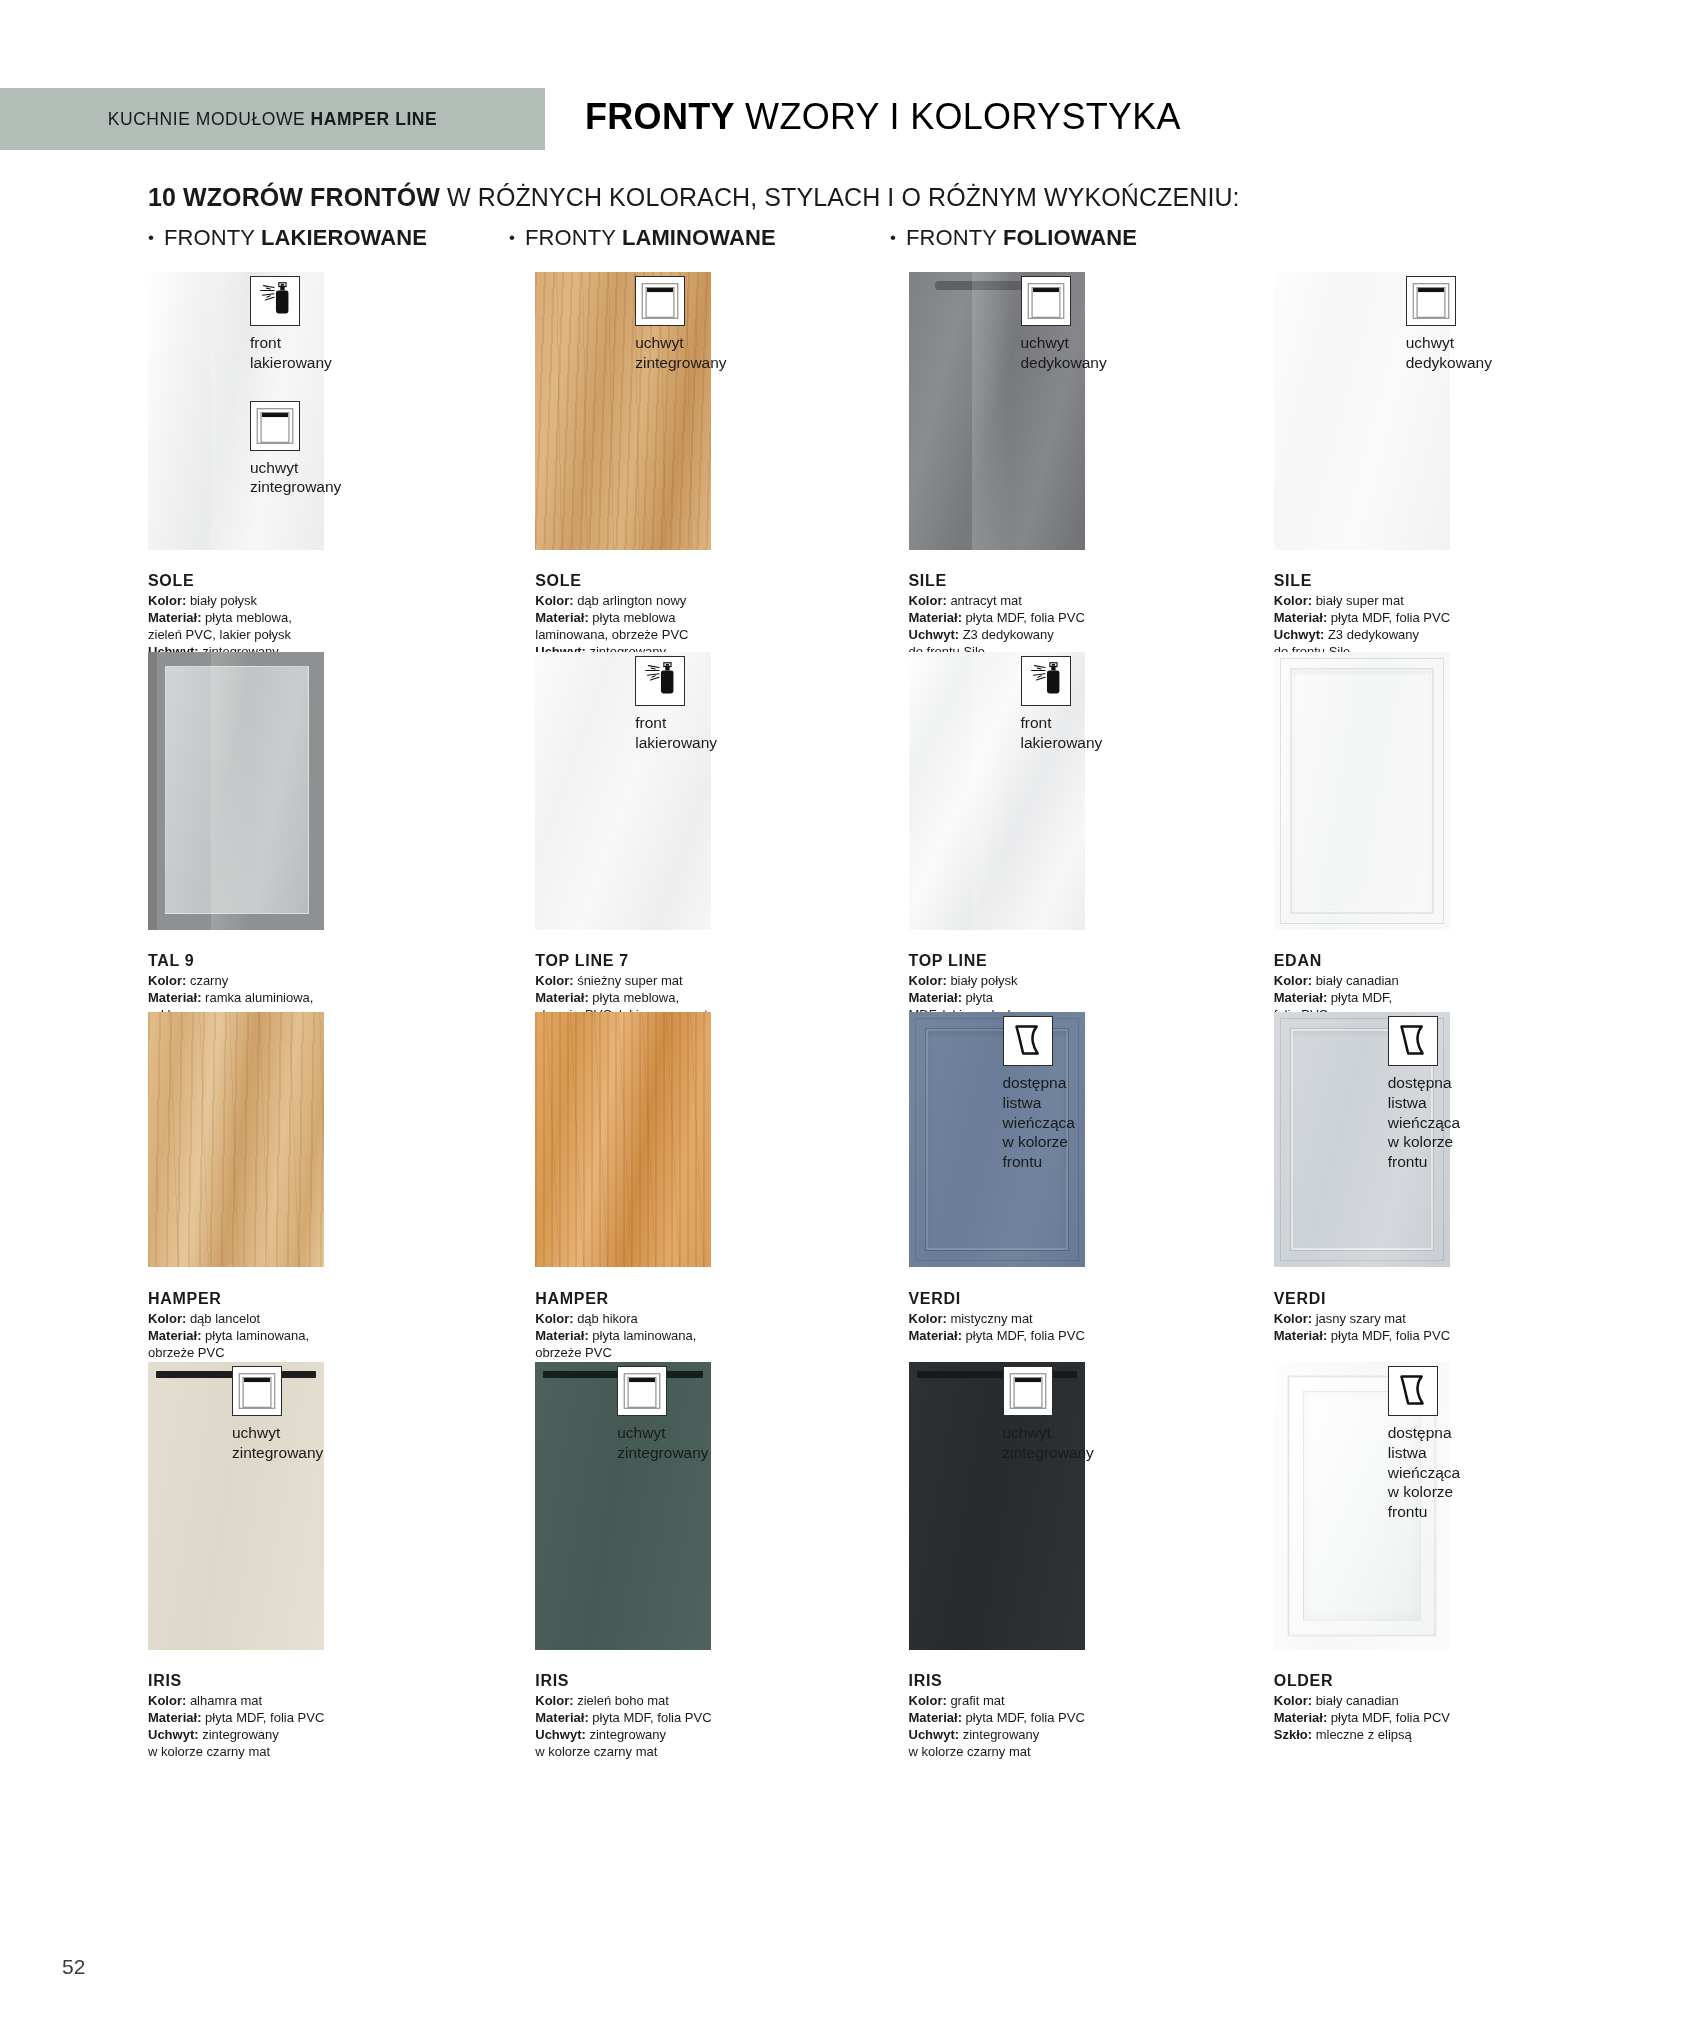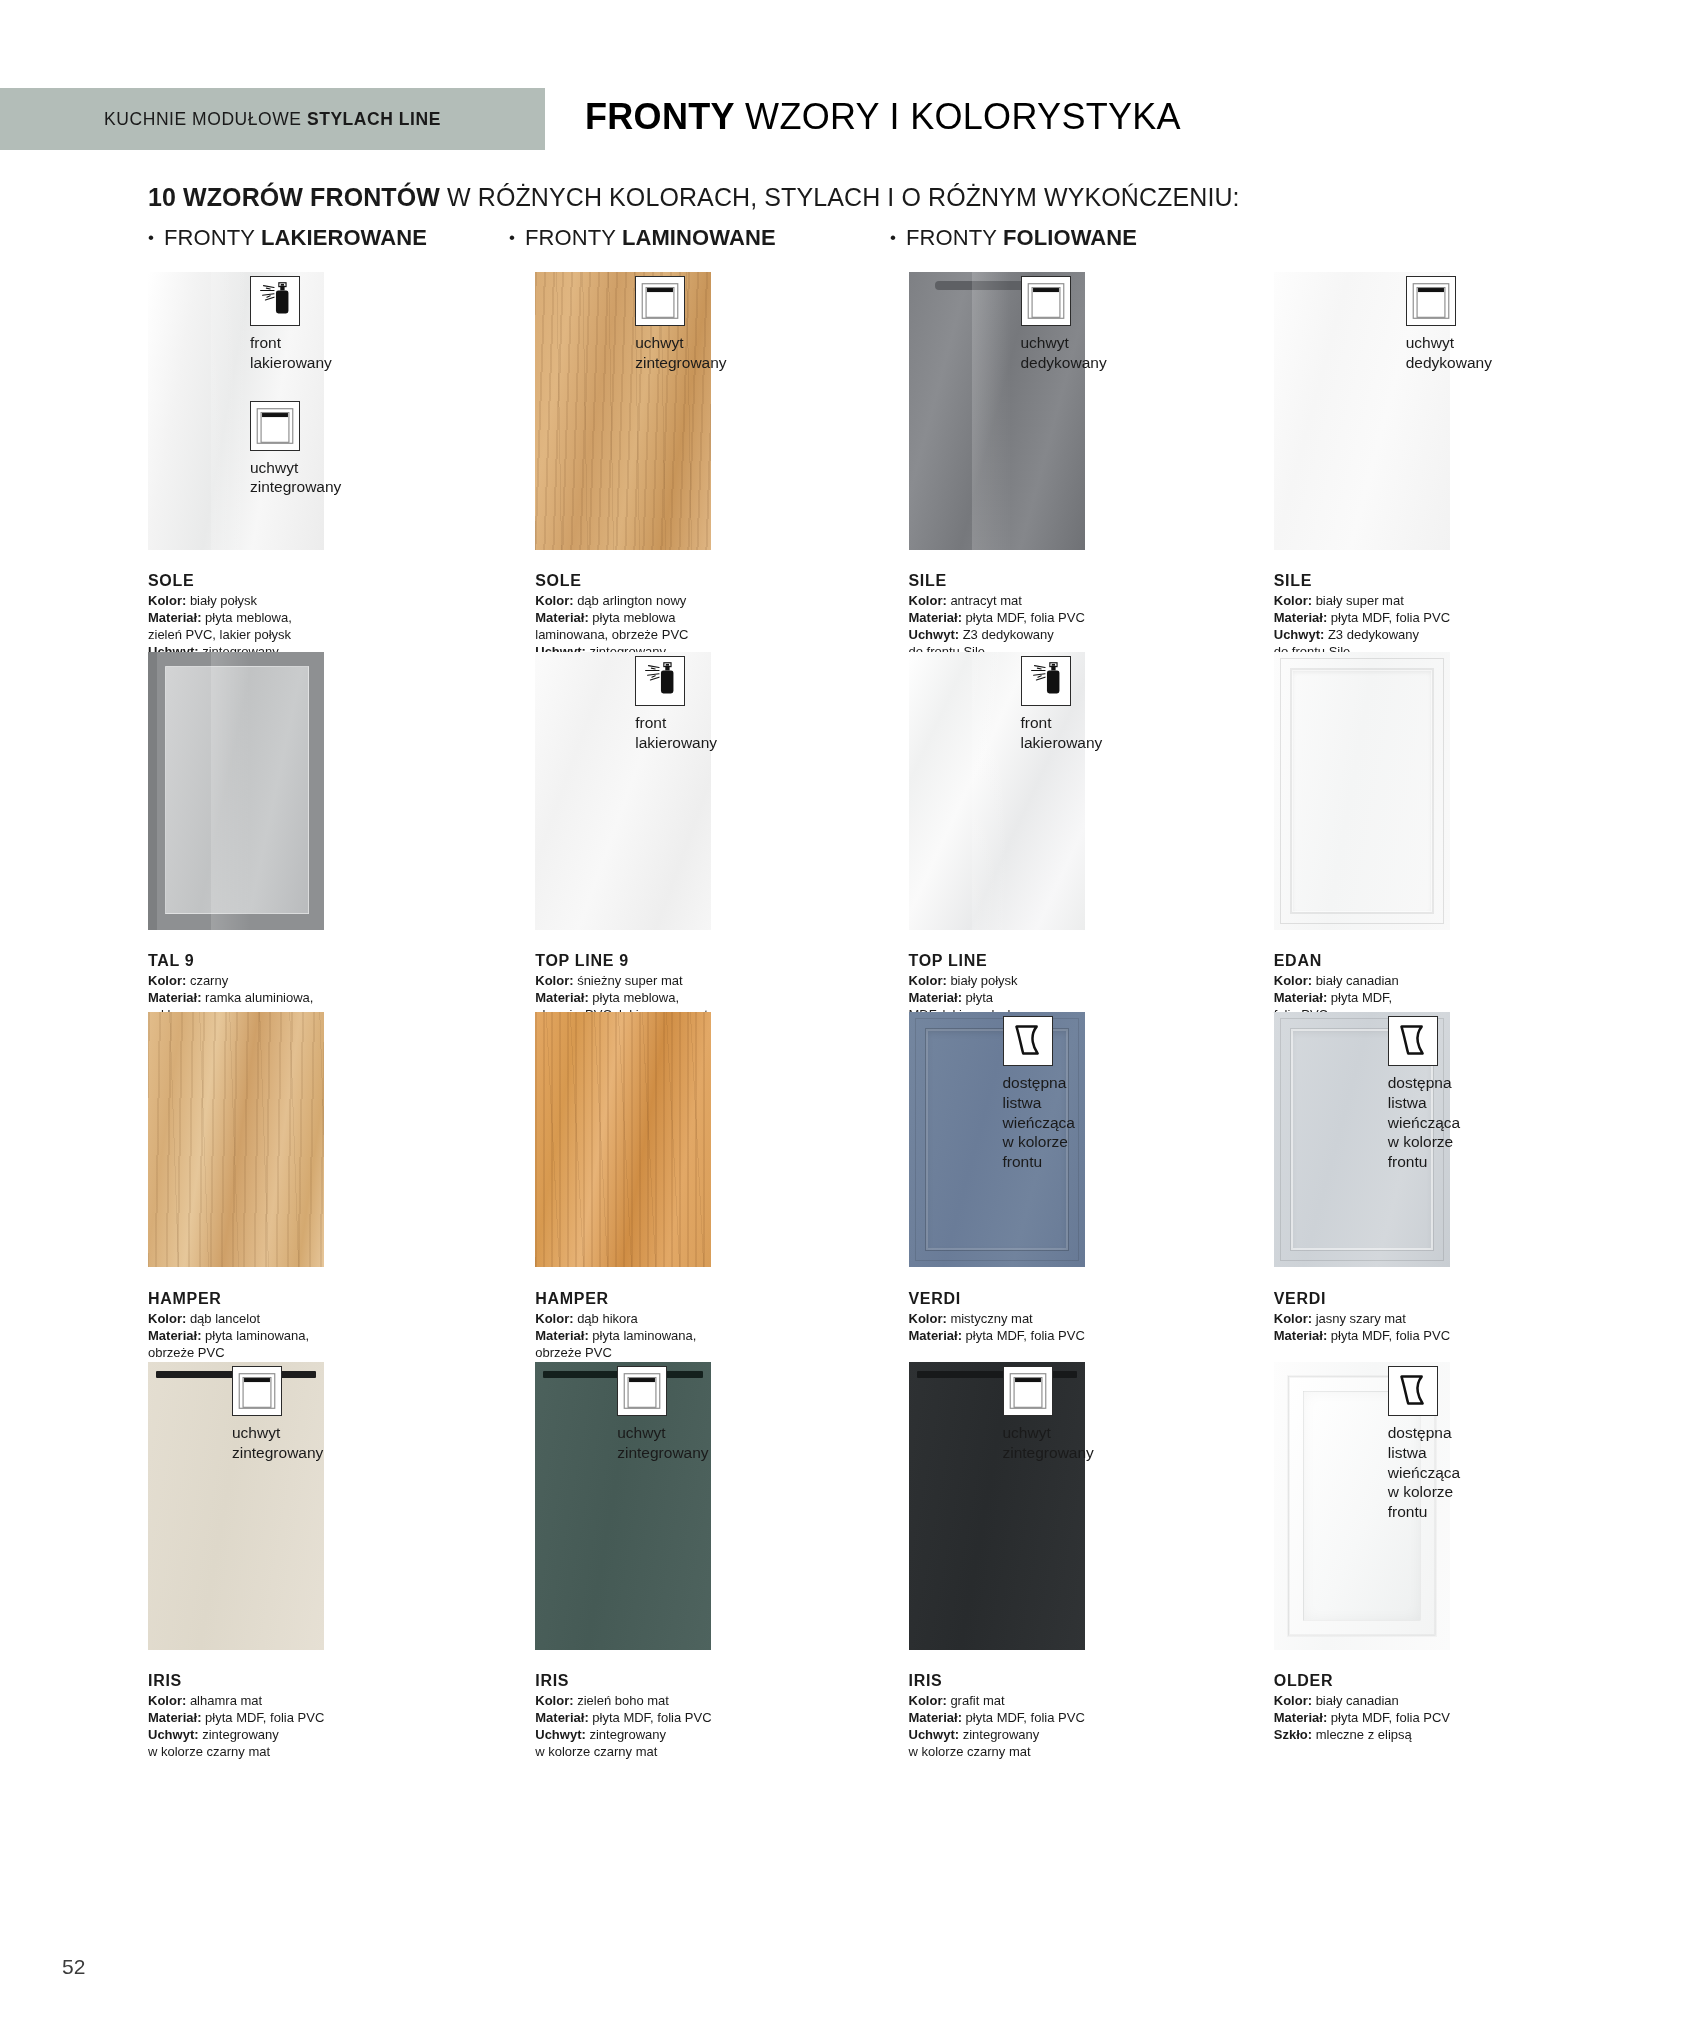--- a/index.html
+++ b/index.html
@@ -171,21 +171,21 @@
 
   .pagenum { position: absolute; left: 62px; top: 1955px; font-size: 21px; color: #3b3b3b; font-weight: 300; }
 </style>
 </head>
 <body>
 
 <div class="page">
 
   <div class="header">
     <div class="hdr-tag">
-      <span><span>KUCHNIE MODUŁOWE </span><span class="b">STYLACH LINE</span></span>
+      <span><span>KUCHNIE MODUŁOWE </span><span class="b">HAMPER LINE</span></span>
     </div>
     <div class="hdr-title">
       <span class="b">FRONTY</span><span> WZORY I KOLORYSTYKA</span>
     </div>
   </div>
 
   <div class="sub">
     <span class="b">10 WZORÓW FRONTÓW</span><span> W RÓŻNYCH KOLORACH, STYLACH I O RÓŻNYM WYKOŃCZENIU:</span>
   </div>
 
@@ -357,21 +357,21 @@
         <path d="M24 21 L15 24"></path>
                     <path d="M20 12.5 L16 11.6"></path>
                     <path d="M20 19.6 L16.5 21"></path>
       </g>
     </svg></div>
         <div class="icap">front
 lakierowany</div>
       </div>
           </div>
         <div class="caption" style="left:150px; top:300px; width:300px;">
-          <div class="cap-title">TOP LINE 9</div>
+          <div class="cap-title">TOP LINE 7</div>
             <div class="cap-line"><span class="k">Kolor:</span> śnieżny super mat</div>
             <div class="cap-line"><span class="k">Materiał:</span> płyta meblowa,</div>
             <div class="cap-line">obrzeże PVC, lakier supermat</div>
         </div>
       </div>
         <div class="cell c3">
         <div class="door-wrap" style="position:absolute; left:138px; top:0px;">
           <div class="door f-white-gloss2" style="height:278px;">
               <div class="sheen"></div>
             </div>

